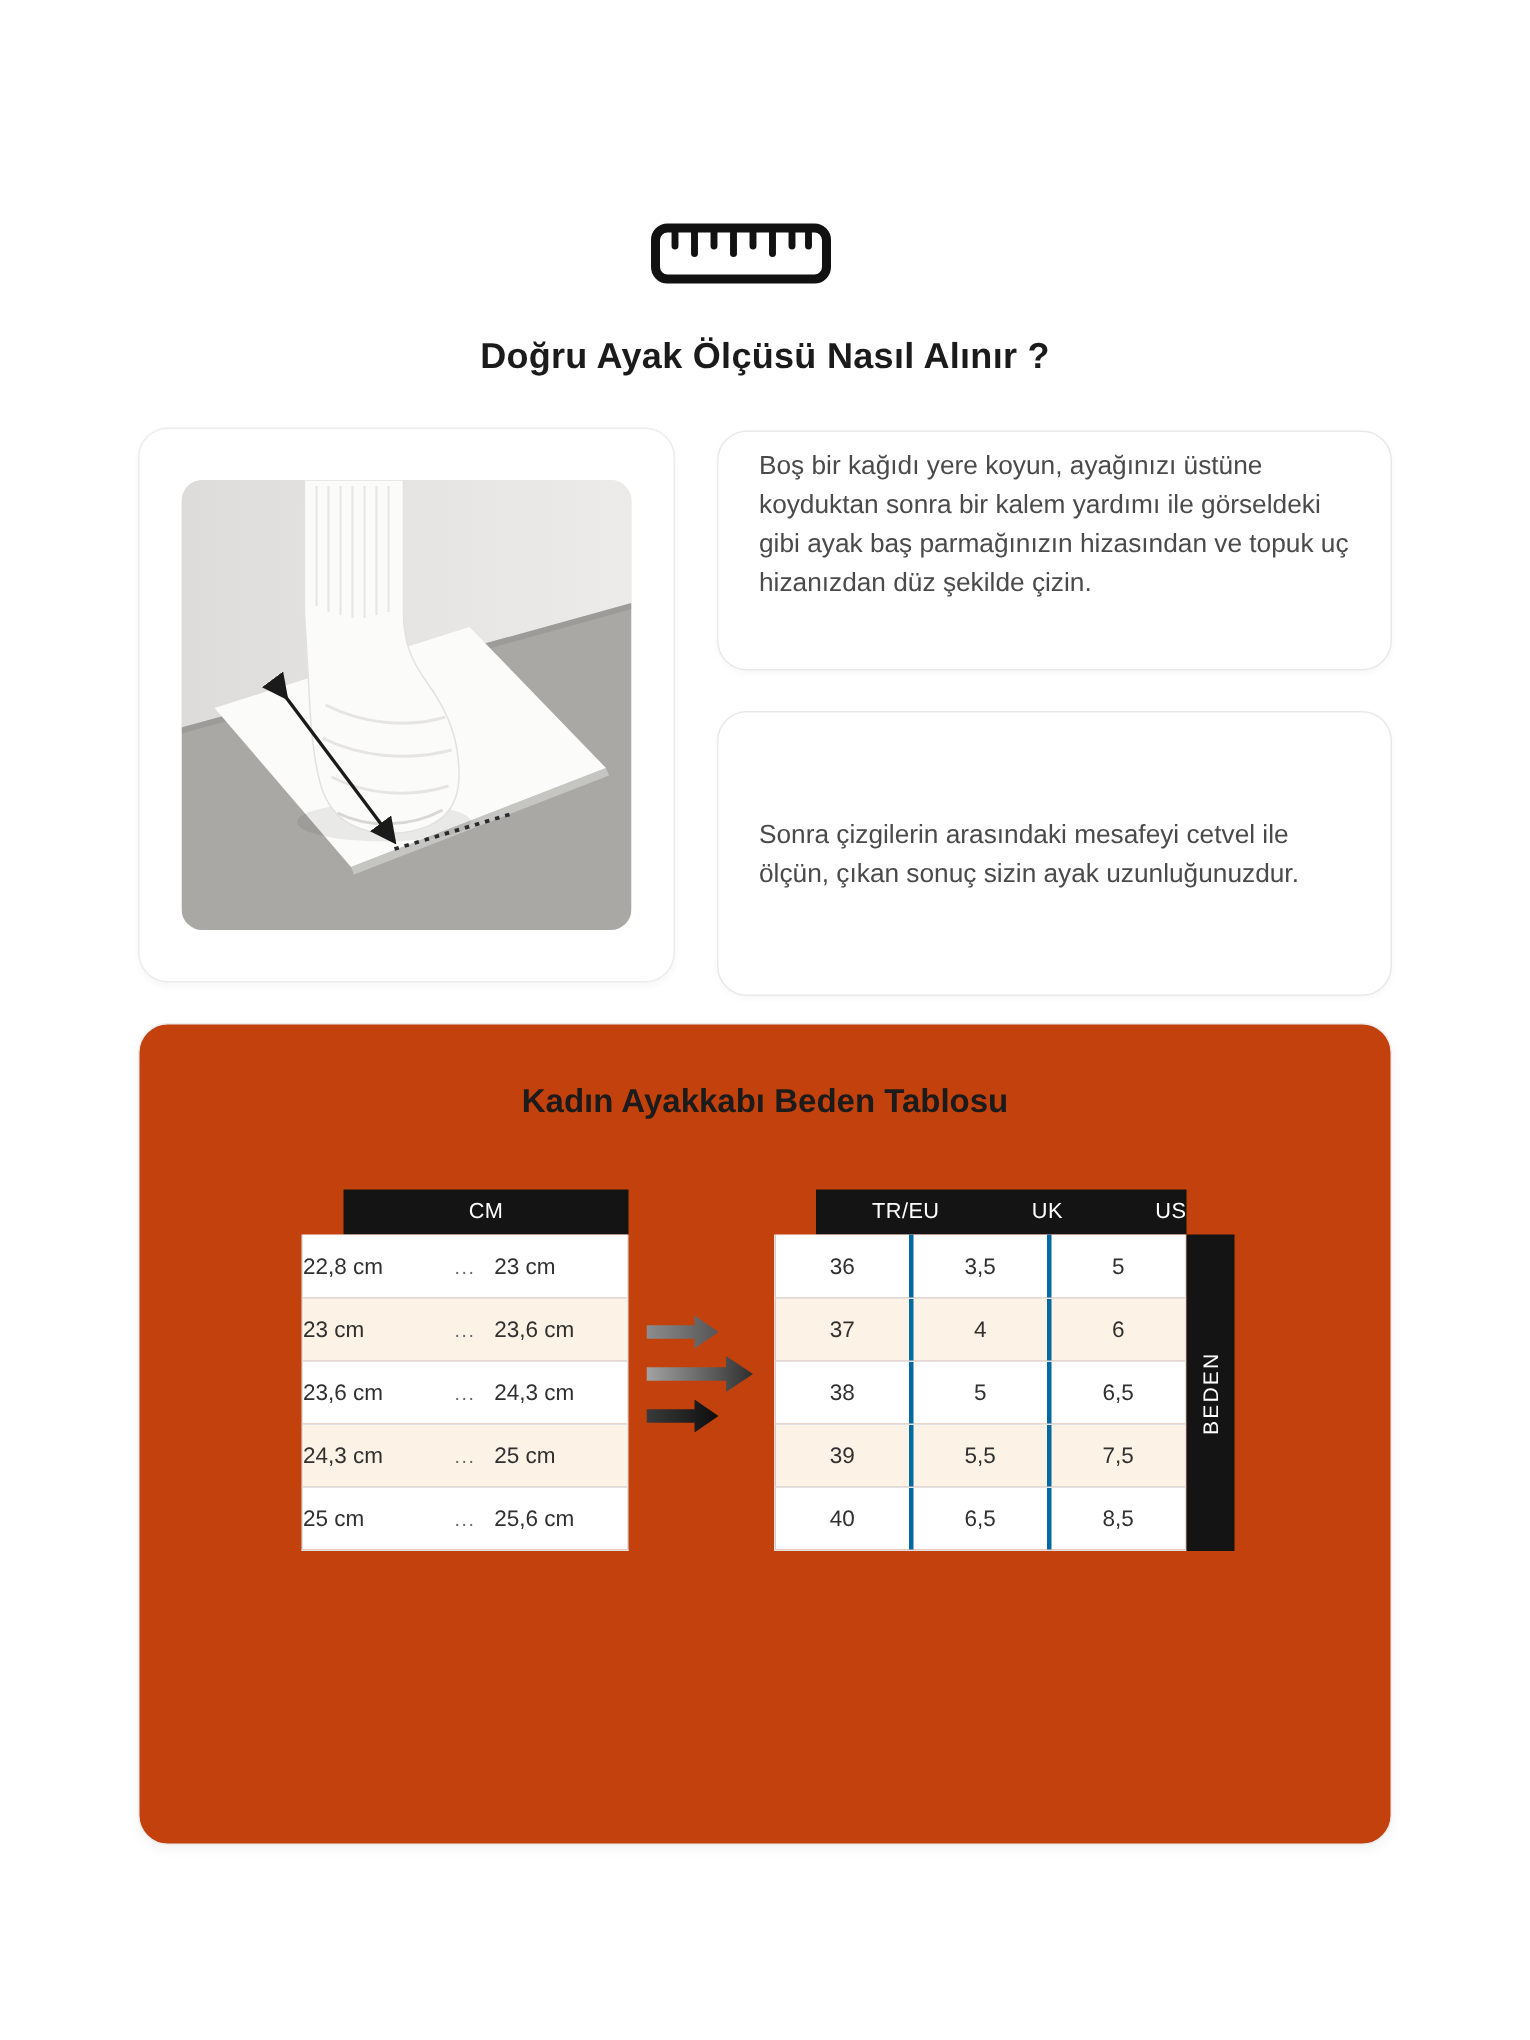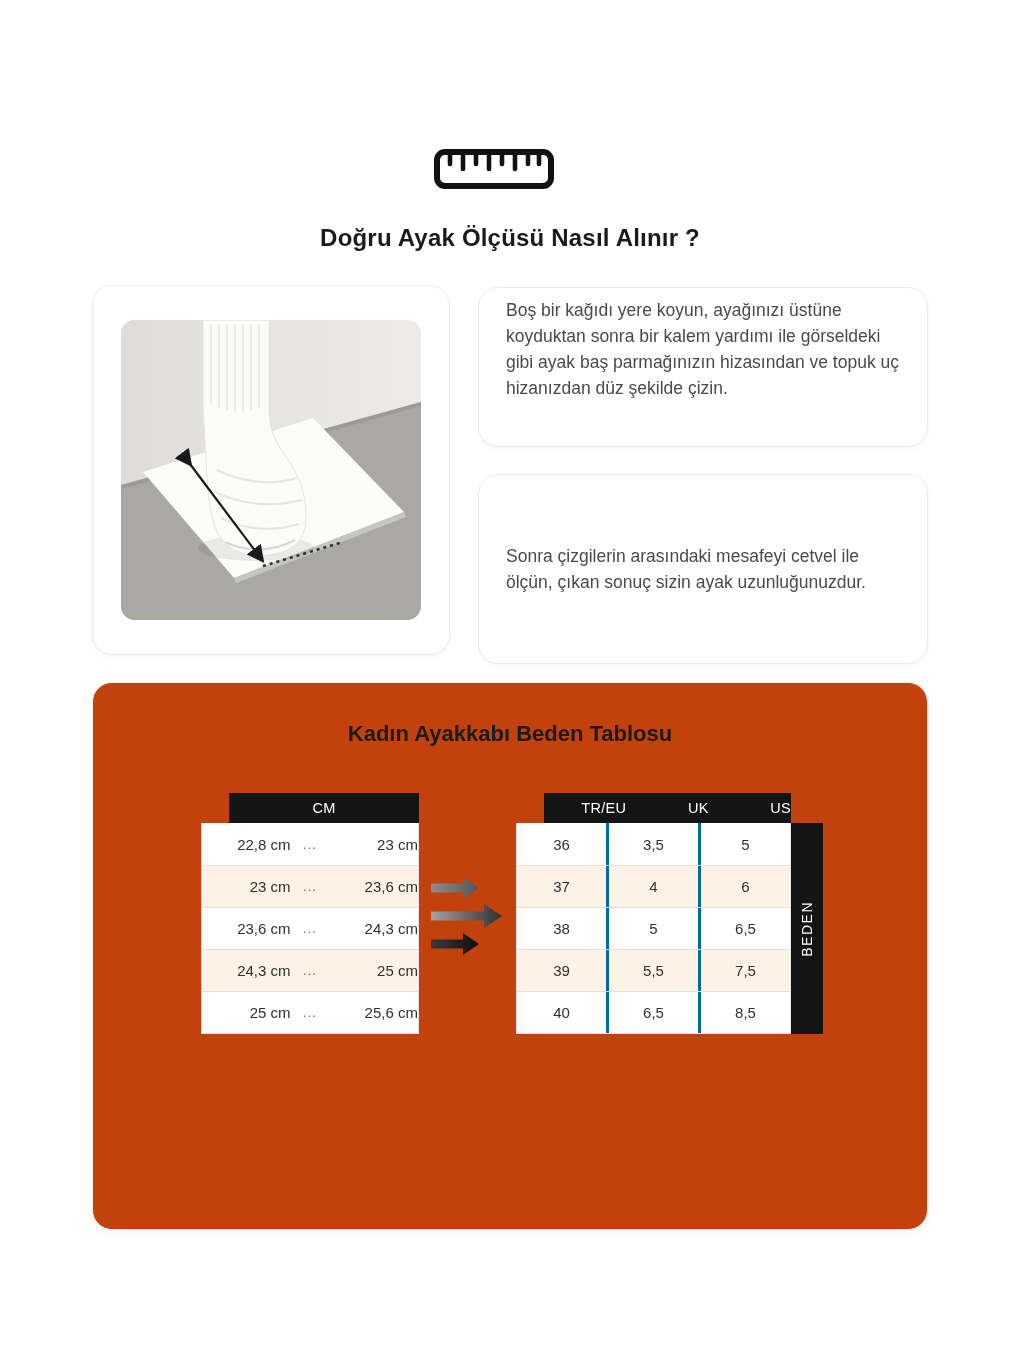--- a/index.html
+++ b/index.html
@@ -37,21 +37,21 @@
 
   .tbl { position:absolute; font-size:15px; color:#303030; }
   .tbl-head { height:30px; background:#141414; color:#ffffff; font-size:14.5px;
     display:flex; align-items:center; justify-content:center; letter-spacing:0.3px;margin-left:28px; }
   .tbl-body { border:1px solid #e2e2e2; border-top:none; }
   .tbl-row { height:42px; display:flex; align-items:center; background:#fff; }
   .tbl-row + .tbl-row { border-top:1px solid #e2e2e2; }
   .tbl-row.alt { background:#fcf2e6; }
 
   .cm-tbl { left:108px; top:110px; width:218px; }
-  .cm-tbl .c1, .cm-tbl .c3 { width:41%; text-align:right; }
+  .cm-tbl .c1, .cm-tbl .c3 { width:41%; text-align:left; }
   .cm-tbl .c2 { width:18%; text-align:center; font-size:13px; color:#666; letter-spacing:1px; }
 
   .size-tbl { left:423px; top:110px; width:275px; }
   .size-tbl .tbl-head span { flex:1; text-align:right; }
   .size-tbl .tbl-row span { flex:1; align-self:stretch; display:flex;
     align-items:center; justify-content:center; }
   .size-tbl .tbl-row span + span { border-left:3px solid #0369a1; }
 
   .beden-bar { position:absolute; left:698px; top:140px; width:32px; height:211px;
     background:#141414; display:flex; align-items:center; justify-content:center; }

